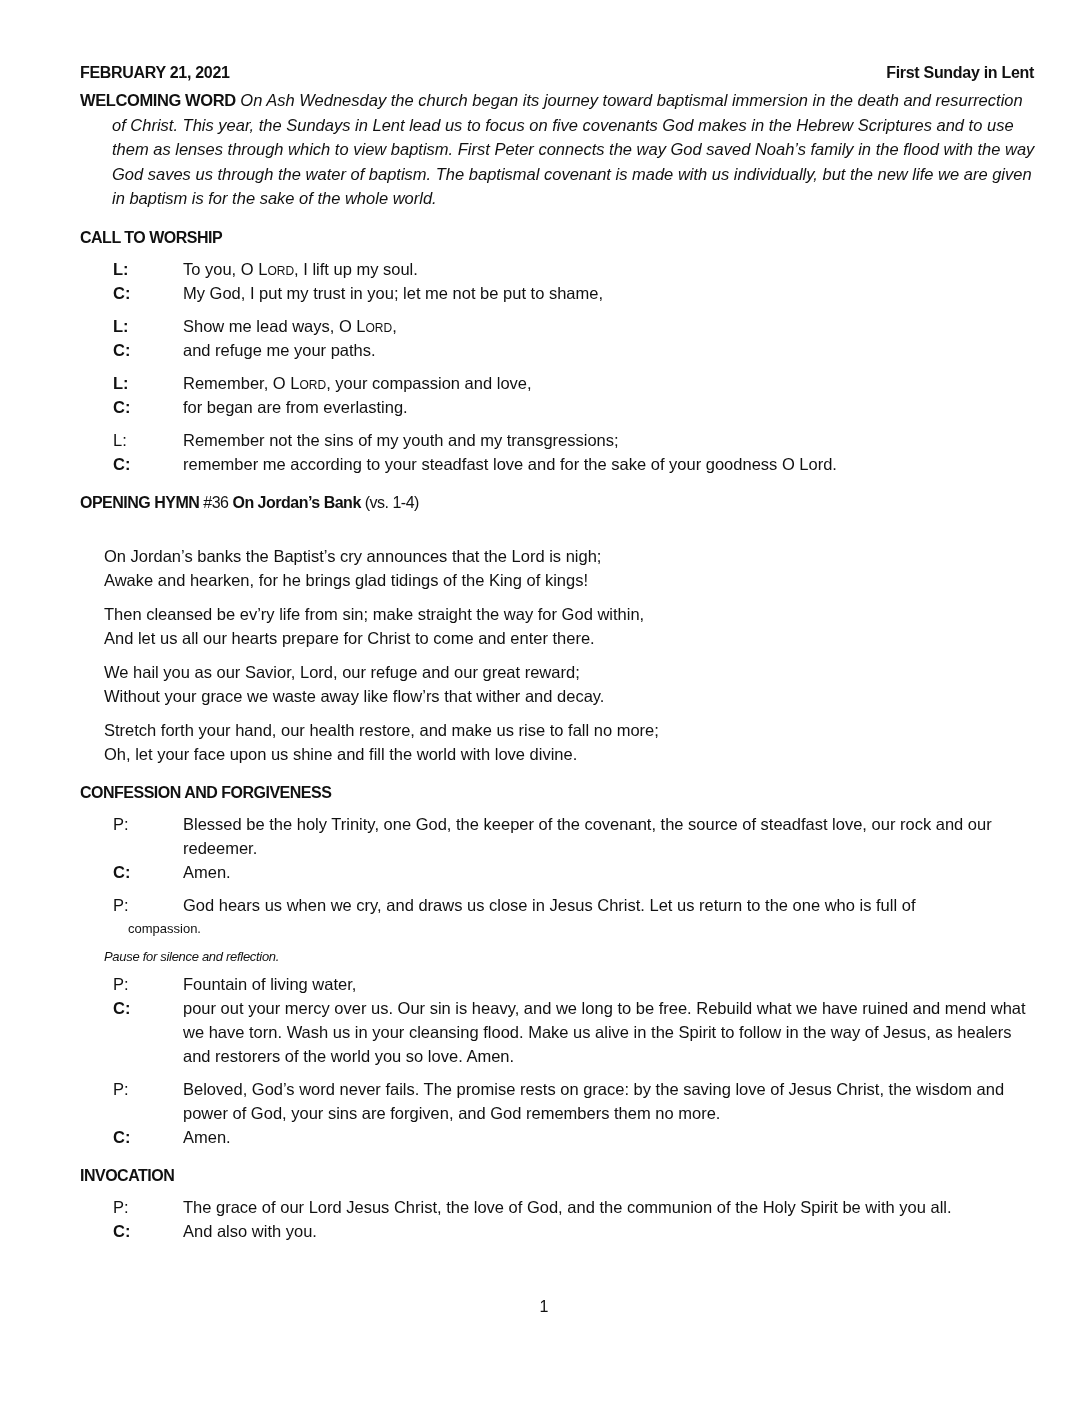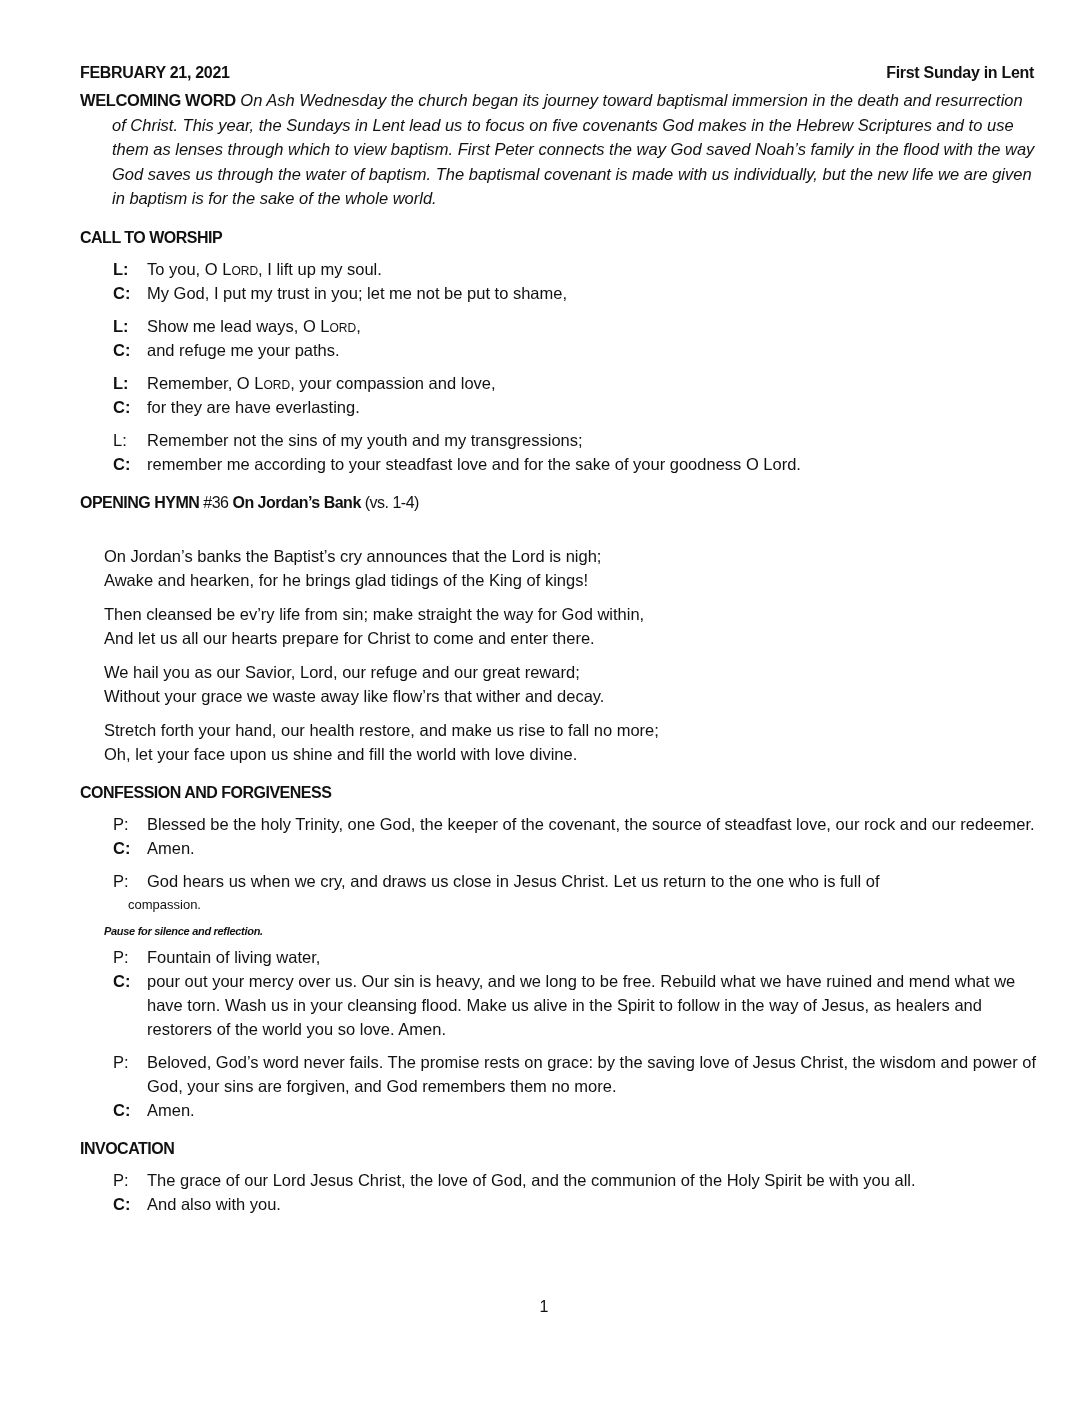--- a/index.html
+++ b/index.html
@@ -10,29 +10,29 @@
   .topline .right { margin-right: 6px; }
   .welcome { font-size: 16.5px; line-height: 24.5px; margin-top: 0px; padding-left: 32px; text-indent: -32px; }
   .welcome .h { font-weight: bold; font-style: normal; letter-spacing: -0.4px; }
   .welcome .t { font-style: italic; }
   .sechead { font-weight: bold; font-size: 16px; letter-spacing: -0.5px; margin-top: 18px; height: 22px; }
   .sechead .it { }
   .sechead .norm { font-weight: normal; }
   .resp { display: flex; font-size: 16.5px; line-height: 24px; }
   .resp .lbl { width: 34px; flex: 0 0 34px; padding-left: 33px; font-weight: bold; }
   .resp .lbl.nb { font-weight: normal; }
-  .resp .txt { flex: 1; }
+  .resp .txt { flex: 1; margin-left: 36px; }
   .resp .txt.b { font-weight: normal; }
   .gap { height: 9px; }
   .sc { font-variant: small-caps; }
   .hymn { padding-left: 24px; font-size: 16.5px; line-height: 24px; margin-top: 28px; }
   .stanza { margin-top: 10px; }
   .stanza:first-child { margin-top: 6px; }
   .indent2 { padding-left: 48px; font-size: 13px; line-height: 24px; }
-  .rubric { font-style: italic; font-size: 11px; margin-top: 8px; margin-bottom: 8px; padding-left: 24px; letter-spacing: -0.3px; font-weight: bold; }
+  .rubric { font-style: italic; font-size: 13px; margin-top: 8px; margin-bottom: 8px; padding-left: 24px; letter-spacing: -0.3px; }
   .pagenum { position: absolute; top: 1298px; left: 0; width: 1088px; text-align: center; font-size: 16px; }
 </style>
 </head>
 <body>
 
 <div class="page">
 
   <div class="topline">
     <span>FEBRUARY 21, 2021</span>
     <span class="right">First Sunday in Lent</span>
@@ -62,21 +62,21 @@
       <span class="lbl">C:</span>
       <span class="txt b">and refuge me your paths.</span>
     </div>
     <div class="gap"></div>
     <div class="resp">
       <span class="lbl">L:</span>
       <span class="txt"><span>Remember, O </span><span class="sc">Lord</span><span>, your compassion and love,</span></span>
     </div>
     <div class="resp">
       <span class="lbl">C:</span>
-      <span class="txt b">for they are have everlasting.</span>
+      <span class="txt b">for began are from everlasting.</span>
     </div>
     <div class="gap"></div>
     <div class="resp">
       <span class="lbl nb">L:</span>
       <span class="txt">Remember not the sins of my youth and my transgressions;</span>
     </div>
     <div class="resp">
       <span class="lbl">C:</span>
       <span class="txt b">remember me according to your steadfast love and for the sake of your goodness O Lord.</span>
     </div>

